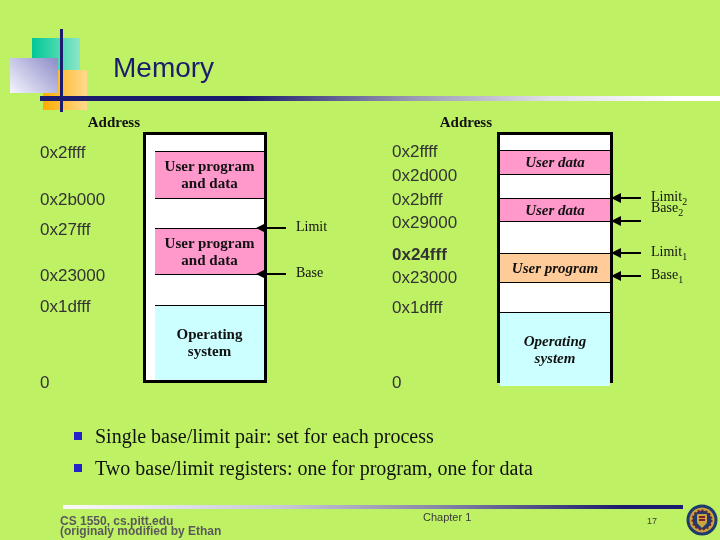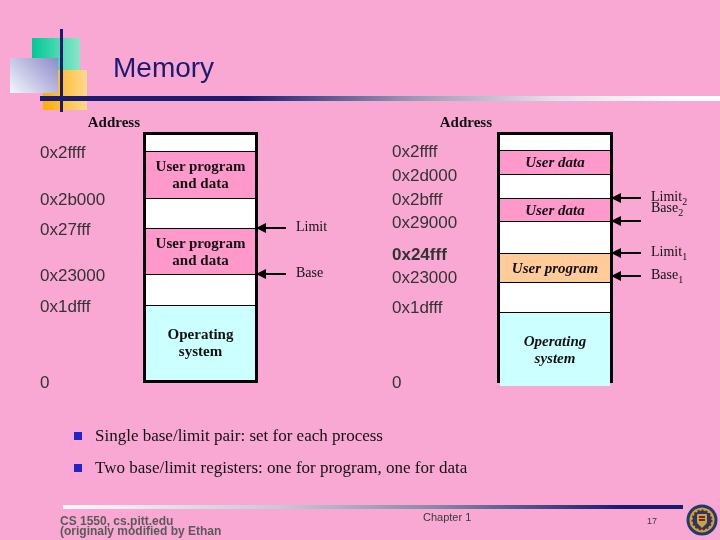--- a/index.html
+++ b/index.html
@@ -1,17 +1,17 @@
 <!DOCTYPE html>
 <html><head>
 <meta charset="utf-8">
 <style>
   html,body{margin:0;padding:0;background:#888;}
   .slide{
-    position:relative;width:720px;height:540px;background:#f9a8d4;
+    position:relative;width:720px;height:540px;background:#bef264;
     overflow:hidden;font-family:"Liberation Serif",serif;
   }
   
   .sq{position:absolute;}
   .sq-green{left:32px;top:38px;width:48px;height:33px;
     background:linear-gradient(to right,#00c896,#8ae6c8);z-index:1;}
   .sq-orange{left:43px;top:70px;width:44px;height:40px;
     background:linear-gradient(to right,#ffad00,#ffd98f);z-index:2;}
   .sq-lavender{left:10px;top:58px;width:48px;height:35px;
     background:linear-gradient(225deg,#8c8cc8,#f5f5ff);z-index:3;}
@@ -34,21 +34,21 @@
   .pointer-arrow{position:absolute;height:2px;background:#000;}
   .pointer-arrow::before{content:'';position:absolute;left:-2px;top:-4px;width:0;height:0;
     border-top:5px solid transparent;border-bottom:5px solid transparent;border-right:10px solid #000;}
   .pointer-label{position:absolute;font-size:14px;color:#111;white-space:nowrap;}
   .pointer-label sub{font-size:10px;}
   
   .bullet-list{position:absolute;left:60px;top:424px;width:640px;}
   .bullet-row{display:flex;align-items:flex-start;margin-bottom:8px;}
   .bullet-marker{flex:0 0 auto;width:8px;height:8px;background:#2323c8;
     margin:8px 13px 0 14px;}
-  .bullet-text{font-size:17px;line-height:24px;color:#111;}
+  .bullet-text{font-size:20px;line-height:24px;color:#111;}
   
   .footer-rule{position:absolute;left:63px;top:505px;width:620px;height:4px;
     background:linear-gradient(to right,#fafafc,#c8c8d8 35%,#8888a8 60%,#1c1c6e 90%);}
   .footer-left{position:absolute;left:60px;top:516px;font-family:"Liberation Sans",sans-serif;
     font-size:12px;font-weight:bold;line-height:10px;color:#5a5a5a;}
   .footer-chapter{position:absolute;left:423px;top:511px;font-family:"Liberation Sans",sans-serif;
     font-size:11px;color:#3a3a3a;}
   .footer-page{position:absolute;left:647px;top:516px;font-family:"Liberation Sans",sans-serif;
     font-size:9px;color:#3a3a3a;}
   .seal{position:absolute;left:686px;top:504px;width:32px;height:32px;}
@@ -60,21 +60,21 @@
 
   <div class="sq sq-green"></div>
   <div class="sq sq-orange"></div>
   <div class="sq sq-lavender"></div>
   <div class="vline"></div>
   <div class="header-rule"></div>
   <h1 class="page-title" style="margin:0;font-weight:normal;">Memory</h1>
 
   <div class="diagram-layer">
       <div class="addr-heading" style="left: 40px; top: 114px;">Address</div>
-      <div class="mem-box" style="left: 143px; top: 132px; width: 109px; height: 245px;">
+      <div class="mem-box" style="left: 143px; top: 132px; width: 109px; height: 245px; padding-left: 9px;">
         <div class="mem-seg" style="height: 16px; background: rgb(255, 255, 255);"></div>
         <div class="mem-seg bordered" style="height: 47px; background: rgb(255, 153, 204);">
           <span class="seg-label">User program and data</span>
         </div>
         <div class="mem-seg bordered" style="height: 30px; background: rgb(255, 255, 255);"></div>
         <div class="mem-seg bordered" style="height: 46px; background: rgb(255, 153, 204);">
           <span class="seg-label">User program and data</span>
         </div>
         <div class="mem-seg bordered" style="height: 31px; background: rgb(255, 255, 255);"></div>
         <div class="mem-seg bordered" style="height: 75px; background: rgb(204, 255, 255);">

